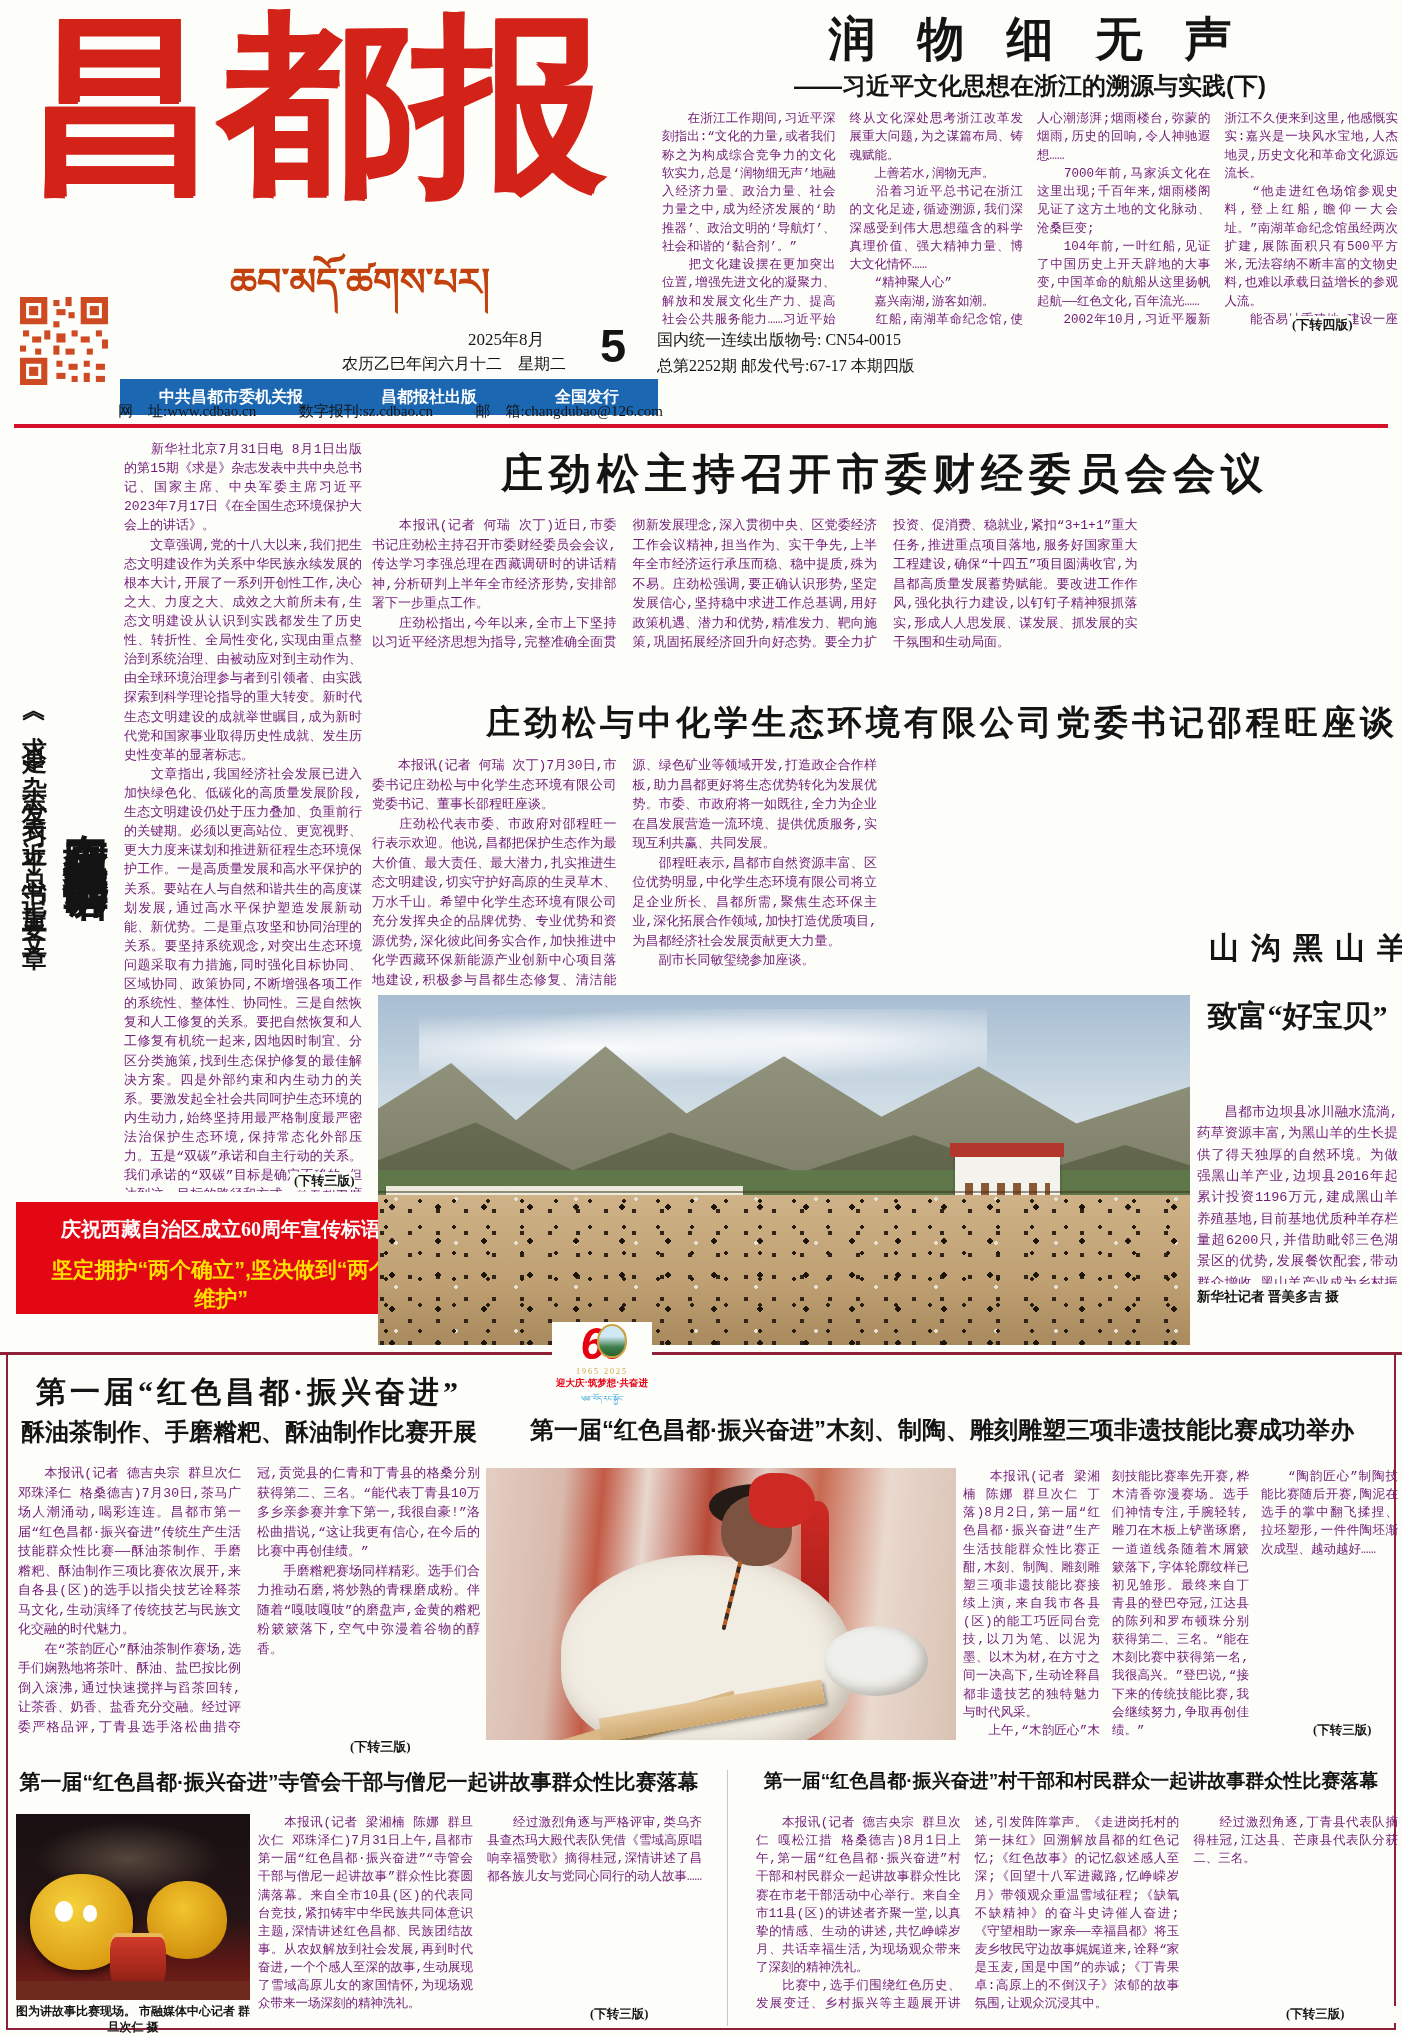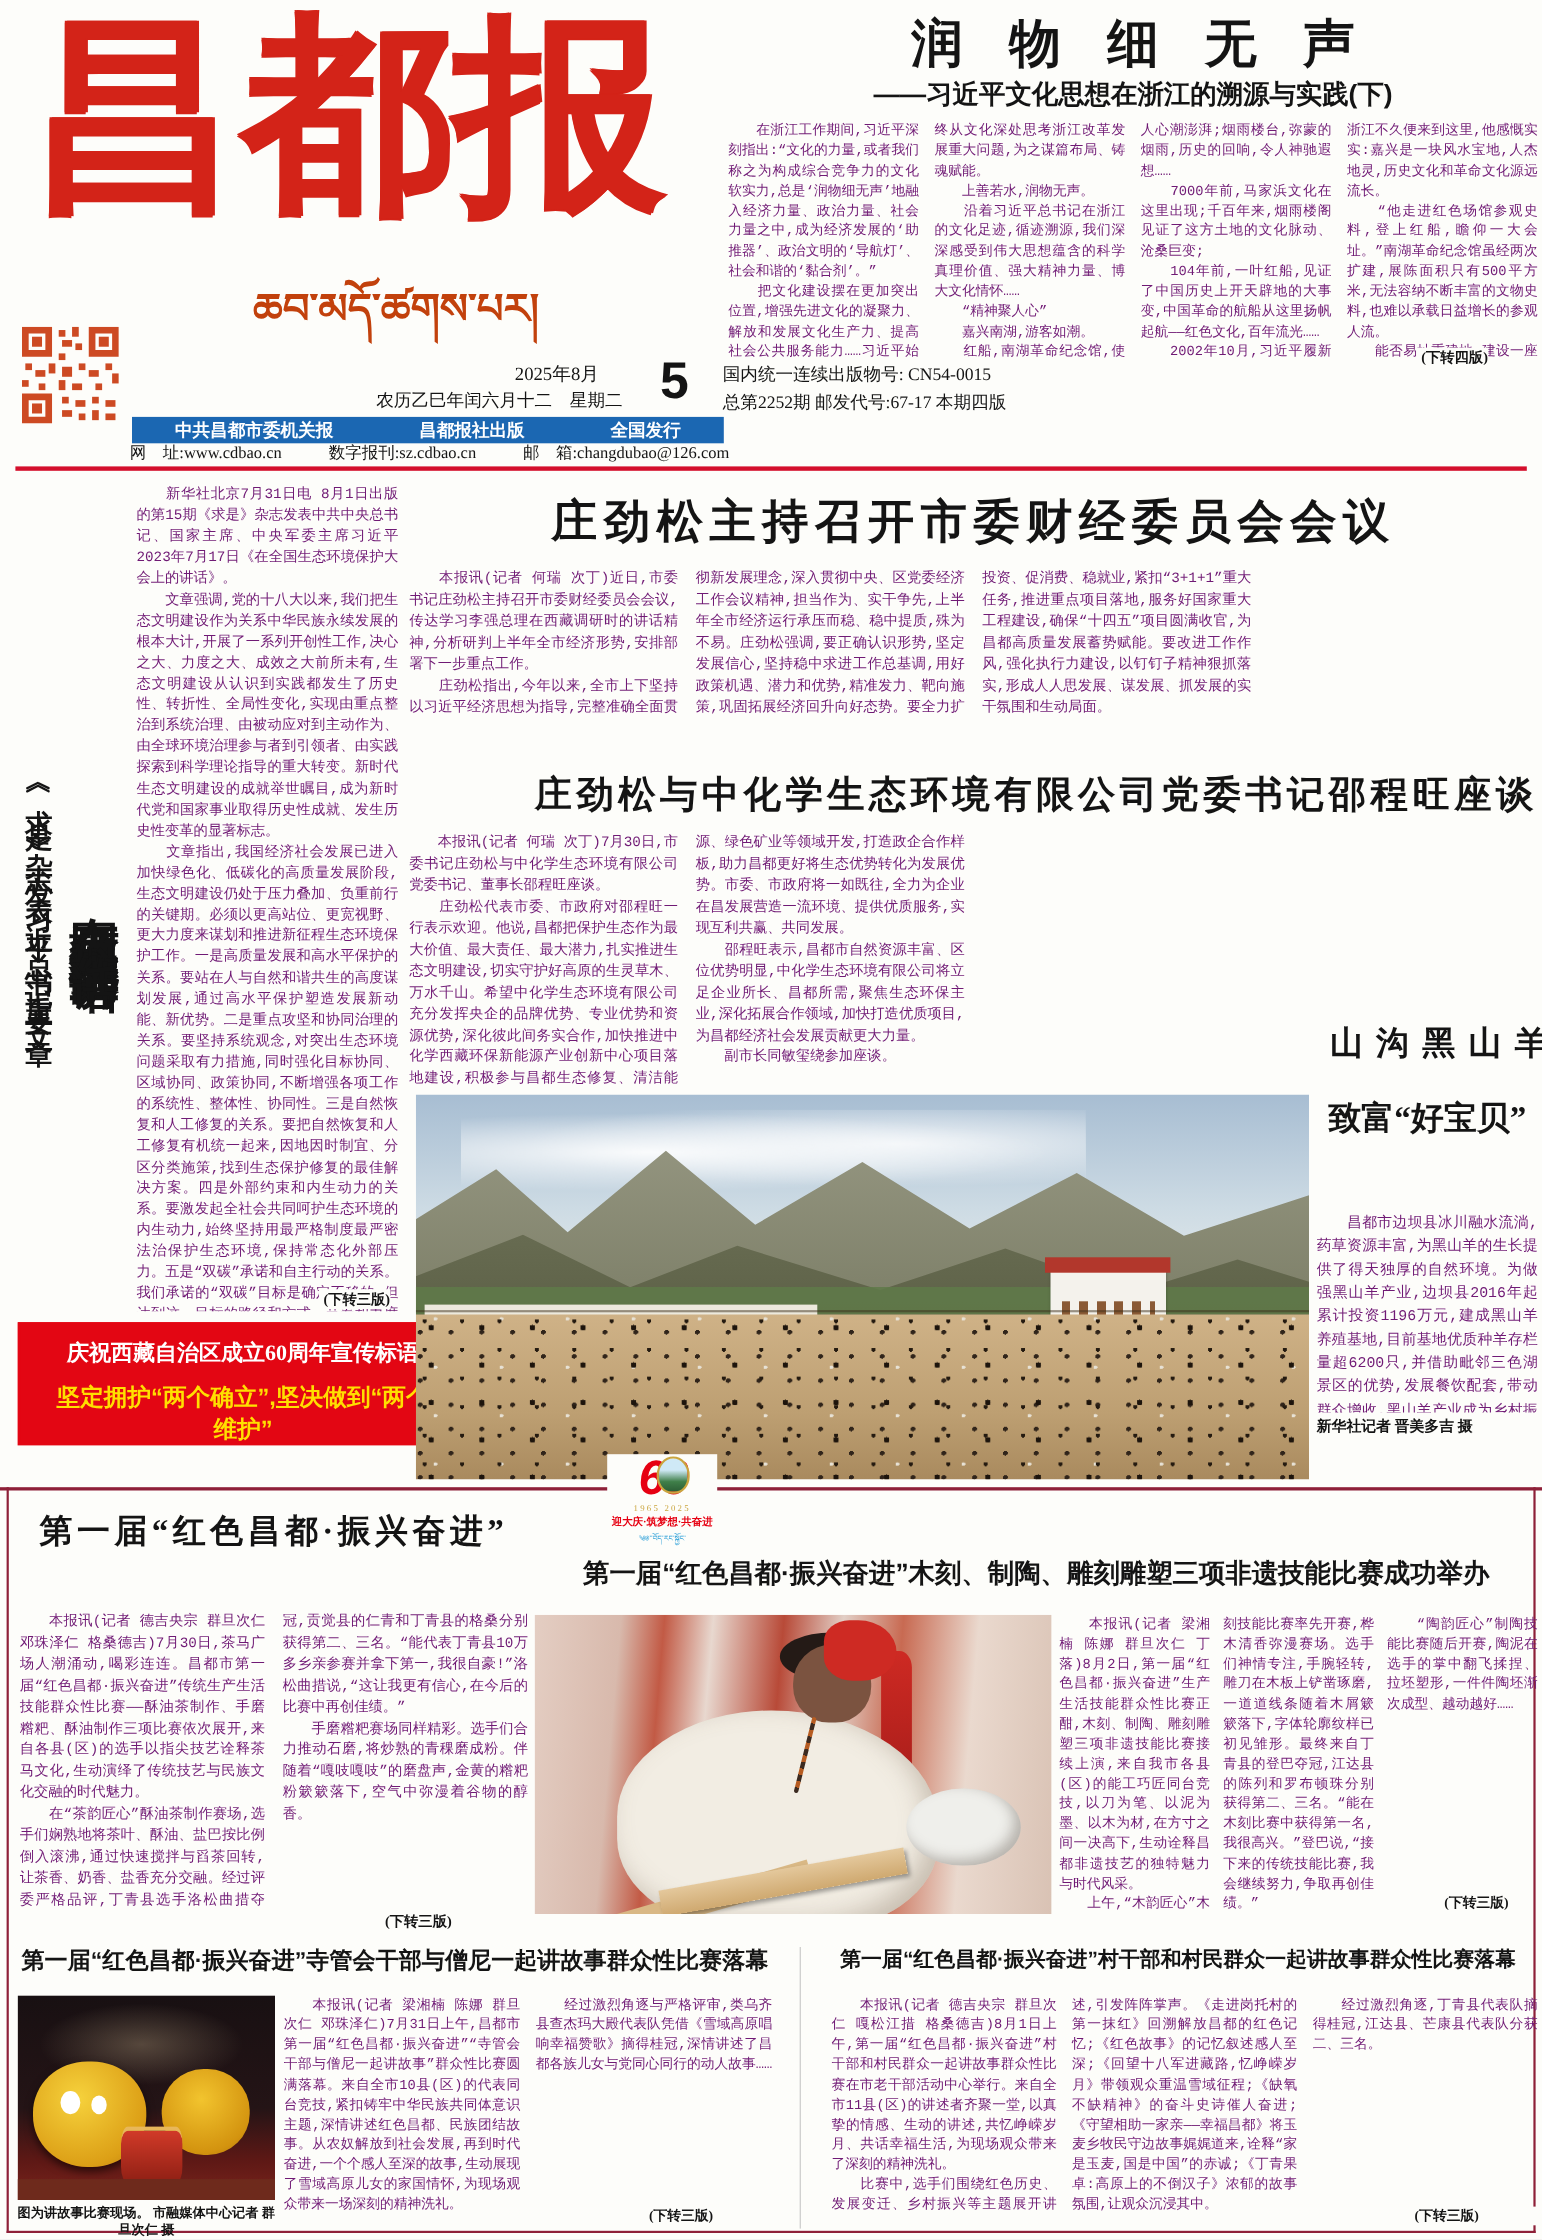--- a/index.html
+++ b/index.html
@@ -117,21 +117,21 @@
       </g>
     </svg>
   </div>
 
   <div class="abs" style="left:468px;top:328px;font-size:17px;">2025年8月</div>
   <div class="abs" style="left:342px;top:354px;font-size:16px;">农历乙巳年闰六月十二　星期二</div>
   <div class="abs hei" style="left:600px;top:322px;font-size:47px;font-weight:900;line-height:1;">5</div>
   <div class="abs" style="left:657px;top:330px;font-size:16px;">国内统一连续出版物号: CN54-0015</div>
   <div class="abs" style="left:657px;top:356px;font-size:16px;">总第2252期 邮发代号:67-17 本期四版</div>
 
-  <div class="abs hei" style="left:120px;top:379px;width:538px;height:24px;background:#1b67b2;color:#fff;display:flex;align-items:center;justify-content:space-around;font-size:16px;font-weight:bold;">
+  <div class="abs hei" style="left:120px;top:379px;width:538px;height:36px;background:#1b67b2;color:#fff;display:flex;align-items:center;justify-content:space-around;font-size:16px;font-weight:bold;">
     <span>中共昌都市委机关报</span>
     <span>昌都报社出版</span>
     <span>全国发行</span>
   </div>
   <div class="abs" style="left:118px;top:402px;width:545px;display:flex;justify-content:space-between;font-size:15px;">
     <span>网　址:www.cdbao.cn</span>
     <span>数字报刊:sz.cdbao.cn</span>
     <span>邮　箱:changdubao@126.com</span>
   </div>
   <div class="abs rule-red" style="left:14px;top:424px;width:1374px;height:4px;"></div>
@@ -206,20 +206,21 @@
     <div class="num">
       <span>60</span>
       <span class="emb"></span>
     </div>
     <div class="yrs">1965 2025</div>
     <div class="slg">迎大庆·筑梦想·共奋进</div>
     <div class="tib">༄༅་་བོད་རང་སྐྱོང་</div>
   </div>
 
   <div class="abs c" style="left:18px;top:1372px;width:462px;font-size:30px;font-weight:900;letter-spacing:4px;white-space:nowrap;">第一届“红色昌都·振兴奋进”</div>
+  <div class="abs c" style="left:18px;top:1416px;width:462px;font-size:24px;font-weight:900;white-space:nowrap;">酥油茶制作、手磨糌粑、酥油制作比赛开展</div>
   <div class="abs jtxt" style="left:18px;top:1464px;width:462px;height:276px;font-size:13px;line-height:1.5;column-count:2;column-gap:16px;column-fill:auto;">　　本报讯(记者 德吉央宗 群旦次仁 邓珠泽仁 格桑德吉)7月30日,茶马广场人潮涌动,喝彩连连。昌都市第一届“红色昌都·振兴奋进”传统生产生活技能群众性比赛——酥油茶制作、手磨糌粑、酥油制作三项比赛依次展开,来自各县(区)的选手以指尖技艺诠释茶马文化,生动演绎了传统技艺与民族文化交融的时代魅力。
 　　在“茶韵匠心”酥油茶制作赛场,选手们娴熟地将茶叶、酥油、盐巴按比例倒入滚沸,通过快速搅拌与舀茶回转,让茶香、奶香、盐香充分交融。经过评委严格品评,丁青县选手洛松曲措夺冠,贡觉县的仁青和丁青县的格桑分别获得第二、三名。“能代表丁青县10万多乡亲参赛并拿下第一,我很自豪!”洛松曲措说,“这让我更有信心,在今后的比赛中再创佳绩。”
 　　手磨糌粑赛场同样精彩。选手们合力推动石磨,将炒熟的青稞磨成粉。伴随着“嘎吱嘎吱”的磨盘声,金黄的糌粑粉簌簌落下,空气中弥漫着谷物的醇香。</div>
   <div class="abs r bold" style="left:350px;top:1738px;width:130px;font-size:13px;background:#fdfdfa;">(下转三版)</div>
 
   <div class="abs hei c" style="left:486px;top:1414px;width:912px;font-size:24px;font-weight:900;white-space:nowrap;">第一届“红色昌都·振兴奋进”木刻、制陶、雕刻雕塑三项非遗技能比赛成功举办</div>
 
   <div class="abs photo" style="left:486px;top:1468px;width:470px;height:272px;">
     <div class="w-bg"></div>
     <div class="w-tail"></div>

